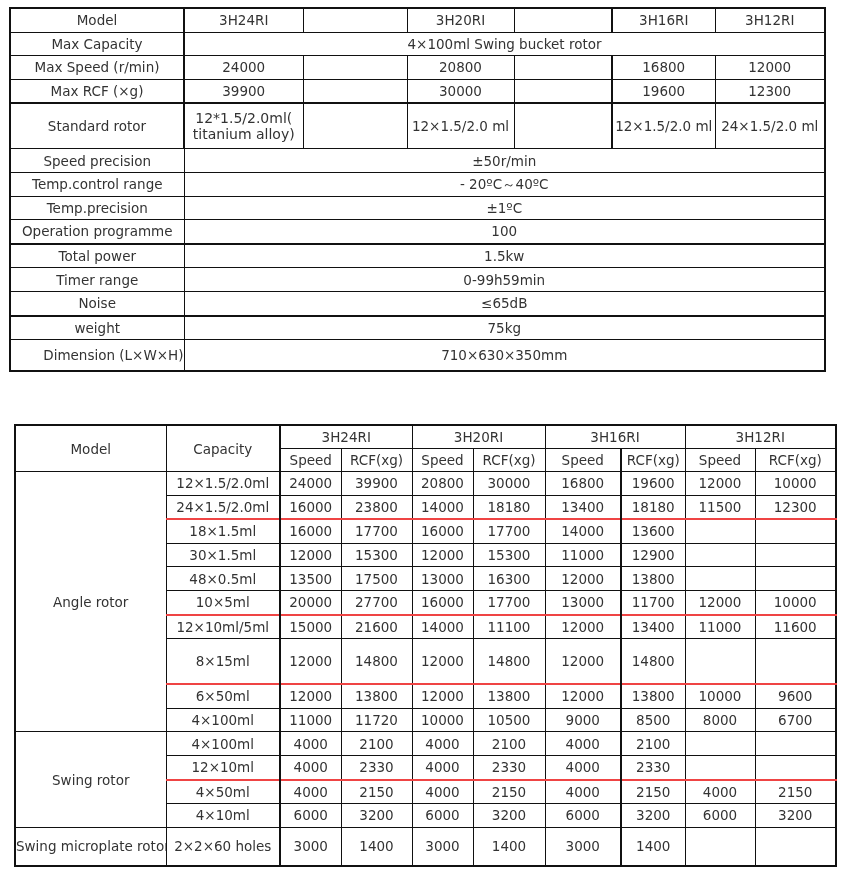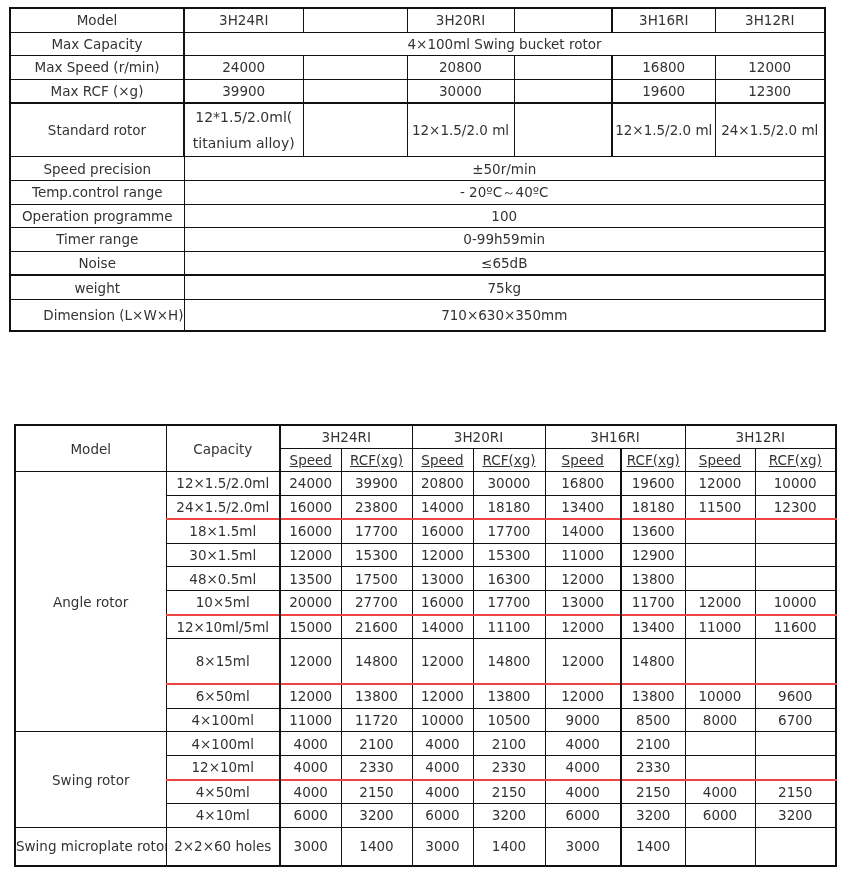--- a/index.html
+++ b/index.html
@@ -8,26 +8,26 @@
   table { border-collapse:collapse; position:absolute; table-layout:fixed;padding-left:48px; }
   td { border:1px solid #111; text-align:center; vertical-align:middle;
        padding:0; font-size:13.5px; line-height:16px; white-space:nowrap; overflow:hidden; }
   #spec-table { left:9px; top:7px; width:815px; border:2px solid #111; }
   #spec-table td { height:22.6px; }
   #spec-table tr.tall td { height:44px; }
   #spec-table tr.tall2 td { height:30px; }
   #spec-table td.label { font-size:13.5px; }
   #spec-table tr.thick-top td { border-top:2px solid #111; }
   #spec-table td.thick-left { border-left:2px solid #111; }
-  .wrap { white-space:normal; line-height:26px; font-size:14px; }
+  .wrap { white-space:normal; line-height:16px; font-size:14px; }
 
   #rotor-table { left:14px; top:424px; width:821px; border:2px solid #111; }
   #rotor-table td { height:22.6px; font-size:13.5px; }
   #rotor-table tr.hdr1 td { height:22px; }
-  #rotor-table tr.hdr2 td { height:22px;text-decoration:underline; }
+  #rotor-table tr.hdr2 td { height:22px; }
   #rotor-table tr.tall td { height:44px; }
   #rotor-table tr.micro td { height:37px; }
   #rotor-table tr.thick-top td { border-top:2px solid #ef4444; }
   #rotor-table td.thick-left { border-left:2px solid #111; }
   #rotor-table td.group { vertical-align:middle; }
 </style>
 </head>
 <body>
 
 <table id="spec-table">
@@ -83,22 +83,30 @@
   </tr>
   <tr>
     <td class="label">Speed precision</td>
     <td colspan="6">±50r/min</td>
   </tr>
   <tr>
     <td class="label">Temp.control range</td>
     <td colspan="6">- 20ºC～40ºC</td>
   </tr>
   <tr>
+    <td class="label">Temp.precision</td>
+    <td colspan="6">±1ºC</td>
+  </tr>
+  <tr>
     <td class="label">Operation programme</td>
     <td colspan="6">100</td>
+  </tr>
+  <tr class="thick-top">
+    <td class="label">Total power</td>
+    <td colspan="6">1.5kw</td>
   </tr>
   <tr>
     <td class="label">Timer range</td>
     <td colspan="6">0-99h59min</td>
   </tr>
   <tr>
     <td class="label">Noise</td>
     <td colspan="6">≤65dB</td>
   </tr>
   <tr class="thick-top">

